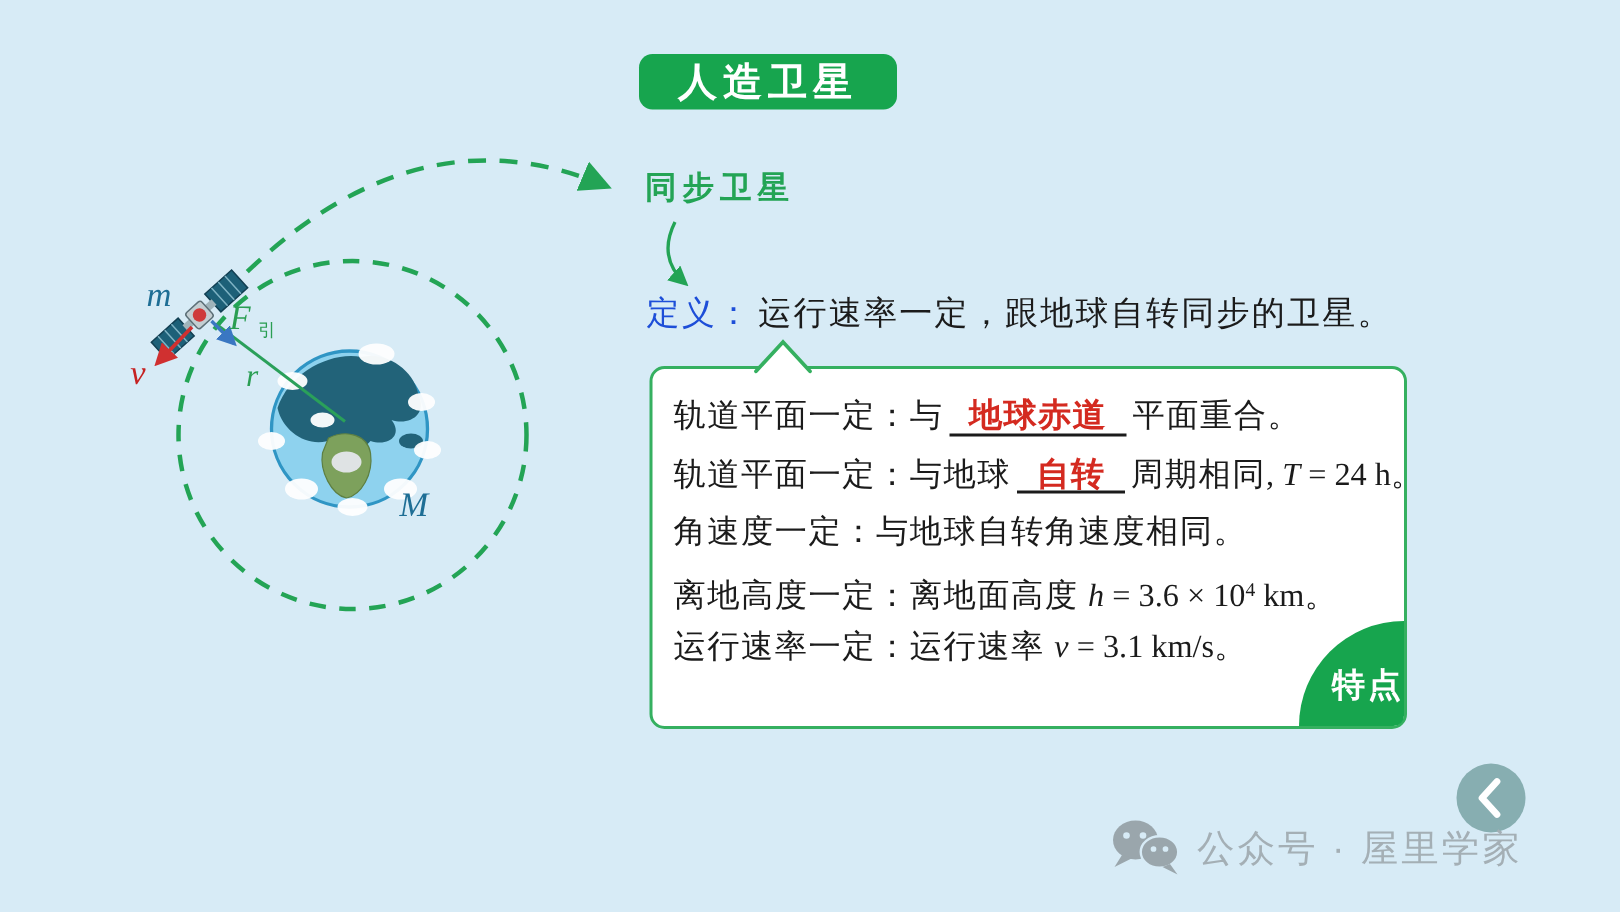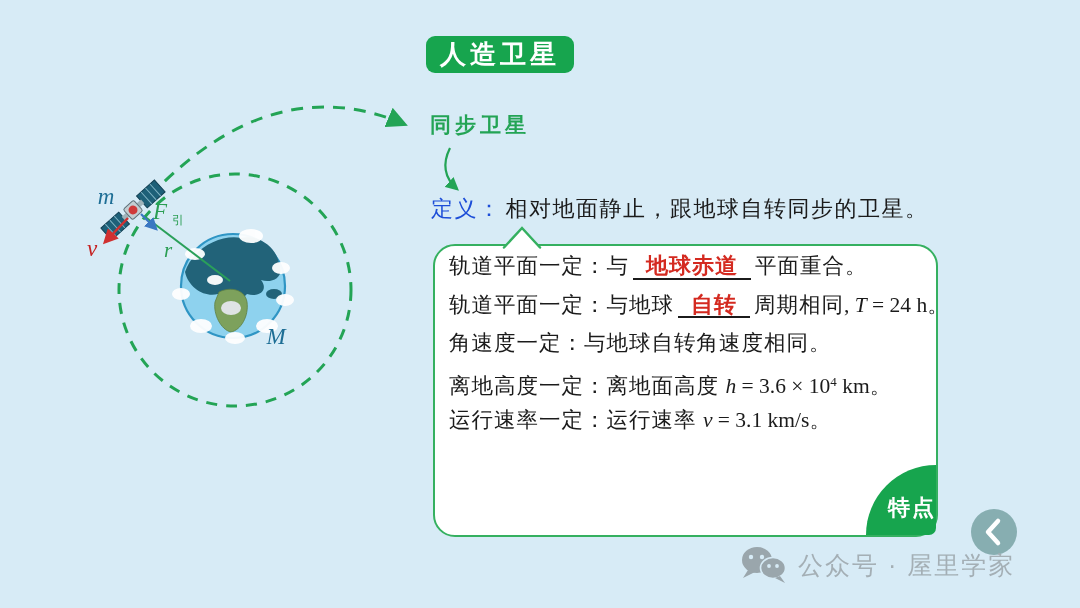--- a/index.html
+++ b/index.html
@@ -1,38 +1,38 @@
 <!DOCTYPE html>
 <html><head>
 <meta charset="utf-8">
 <style>
   html,body{margin:0;padding:0;}
   body{font-family:"Liberation Sans",sans-serif;}
   .stage{position:relative;width:1080px;height:608px;background:#d7ebf6;overflow:hidden;}
 
   
-  .title-badge{position:absolute;left:426px;top:36px;width:148px;height:37px;
+  .title-badge{position:absolute;left:426px;top:36px;width:172px;height:37px;
     background:#17a54e;border-radius:9px;color:#ffffff;display:flex;align-items:center;
     justify-content:center;font-size:26px;font-weight:700;letter-spacing:4px;
     font-family:"Liberation Sans",sans-serif;}
 
   
   .sync-label{position:absolute;left:430px;top:111px;font-size:21px;font-weight:700;
     color:#23a455;letter-spacing:4px;font-family:"Liberation Serif",serif;}
 
   
   .definition{position:absolute;left:431px;top:194px;white-space:nowrap;
     font-family:"Liberation Serif",serif;font-size:22px;letter-spacing:1.5px;}
   .definition .def-prefix{color:#1d4ed8;font-weight:400;margin-right:4px;margin-top:36px;}
   .definition .def-text{color:#1b1b1b;}
 
   
-  .feature-box{position:absolute;left:433px;top:244px;width:505px;height:293px;
-    background:#ffffff;border:2.5px solid #35b060;border-radius:22px;box-sizing:border-box;
-    z-index:1;padding:1px 0 0 14px;}
+  .feature-box{position:absolute;left:433px;top:244px;width:505px;height:242px;
+    background:#ffffff;border:2.5px solid #35b060;border-radius:10px;box-sizing:border-box;
+    z-index:1;padding:12px 0 0 14px;}
   .feature-line{height:38.5px;line-height:38.5px;white-space:nowrap;color:#1b1b1b;
     font-size:21.5px;letter-spacing:1px;font-family:"Liberation Serif",serif;}
   .seg-n{font-family:"Liberation Serif",serif;}
   .seg-f{font-family:"Liberation Serif",serif;letter-spacing:0;}
   .seg-vi{font-family:"Liberation Serif",serif;font-style:italic;letter-spacing:0;}
   .seg-sup{font-family:"Liberation Serif",serif;font-size:13px;vertical-align:7px;letter-spacing:0;}
   .seg-blank{color:#d42a20;font-weight:700;border-bottom:2.2px solid #1b1b1b;
     padding:0 13px 0 13px;margin:0 4px;display:inline-block;line-height:1.08;font-size:22px;}
 
   
@@ -61,21 +61,21 @@
 
 <div class="stage">
 
   <div class="title-badge">
     <span>人造卫星</span>
   </div>
 
   <div class="sync-label">同步卫星</div>
 
   <div class="definition">
-    <span class="def-prefix">定义：</span><span class="def-text">相对地面静止，跟地球自转同步的卫星。</span>
+    <span class="def-prefix">定义：</span><span class="def-text">运行速率一定，跟地球自转同步的卫星。</span>
   </div>
 
   <div class="feature-box">
     <div>
         <div class="feature-line"><span class="seg-n">轨道平面一定：与</span><span class="seg-blank">地球赤道</span><span class="seg-n">平面重合。</span></div>
         <div class="feature-line"><span class="seg-n">轨道平面一定：与地球</span><span class="seg-blank">自转</span><span class="seg-n">周期相同</span><span class="seg-f">, </span><span class="seg-vi">T</span><span class="seg-f"> = 24 h</span><span class="seg-n">。</span></div>
         <div class="feature-line"><span class="seg-n">角速度一定：与地球自转角速度相同。</span></div>
         <div class="feature-line"><span class="seg-n">离地高度一定：离地面高度 </span><span class="seg-vi">h</span><span class="seg-f"> = 3.6 × 10</span><span class="seg-sup">4</span><span class="seg-f"> km</span><span class="seg-n">。</span></div>
         <div class="feature-line"><span class="seg-n">运行速率一定：运行速率 </span><span class="seg-vi">v</span><span class="seg-f"> = 3.1 km/s</span><span class="seg-n">。</span></div>
       </div>

